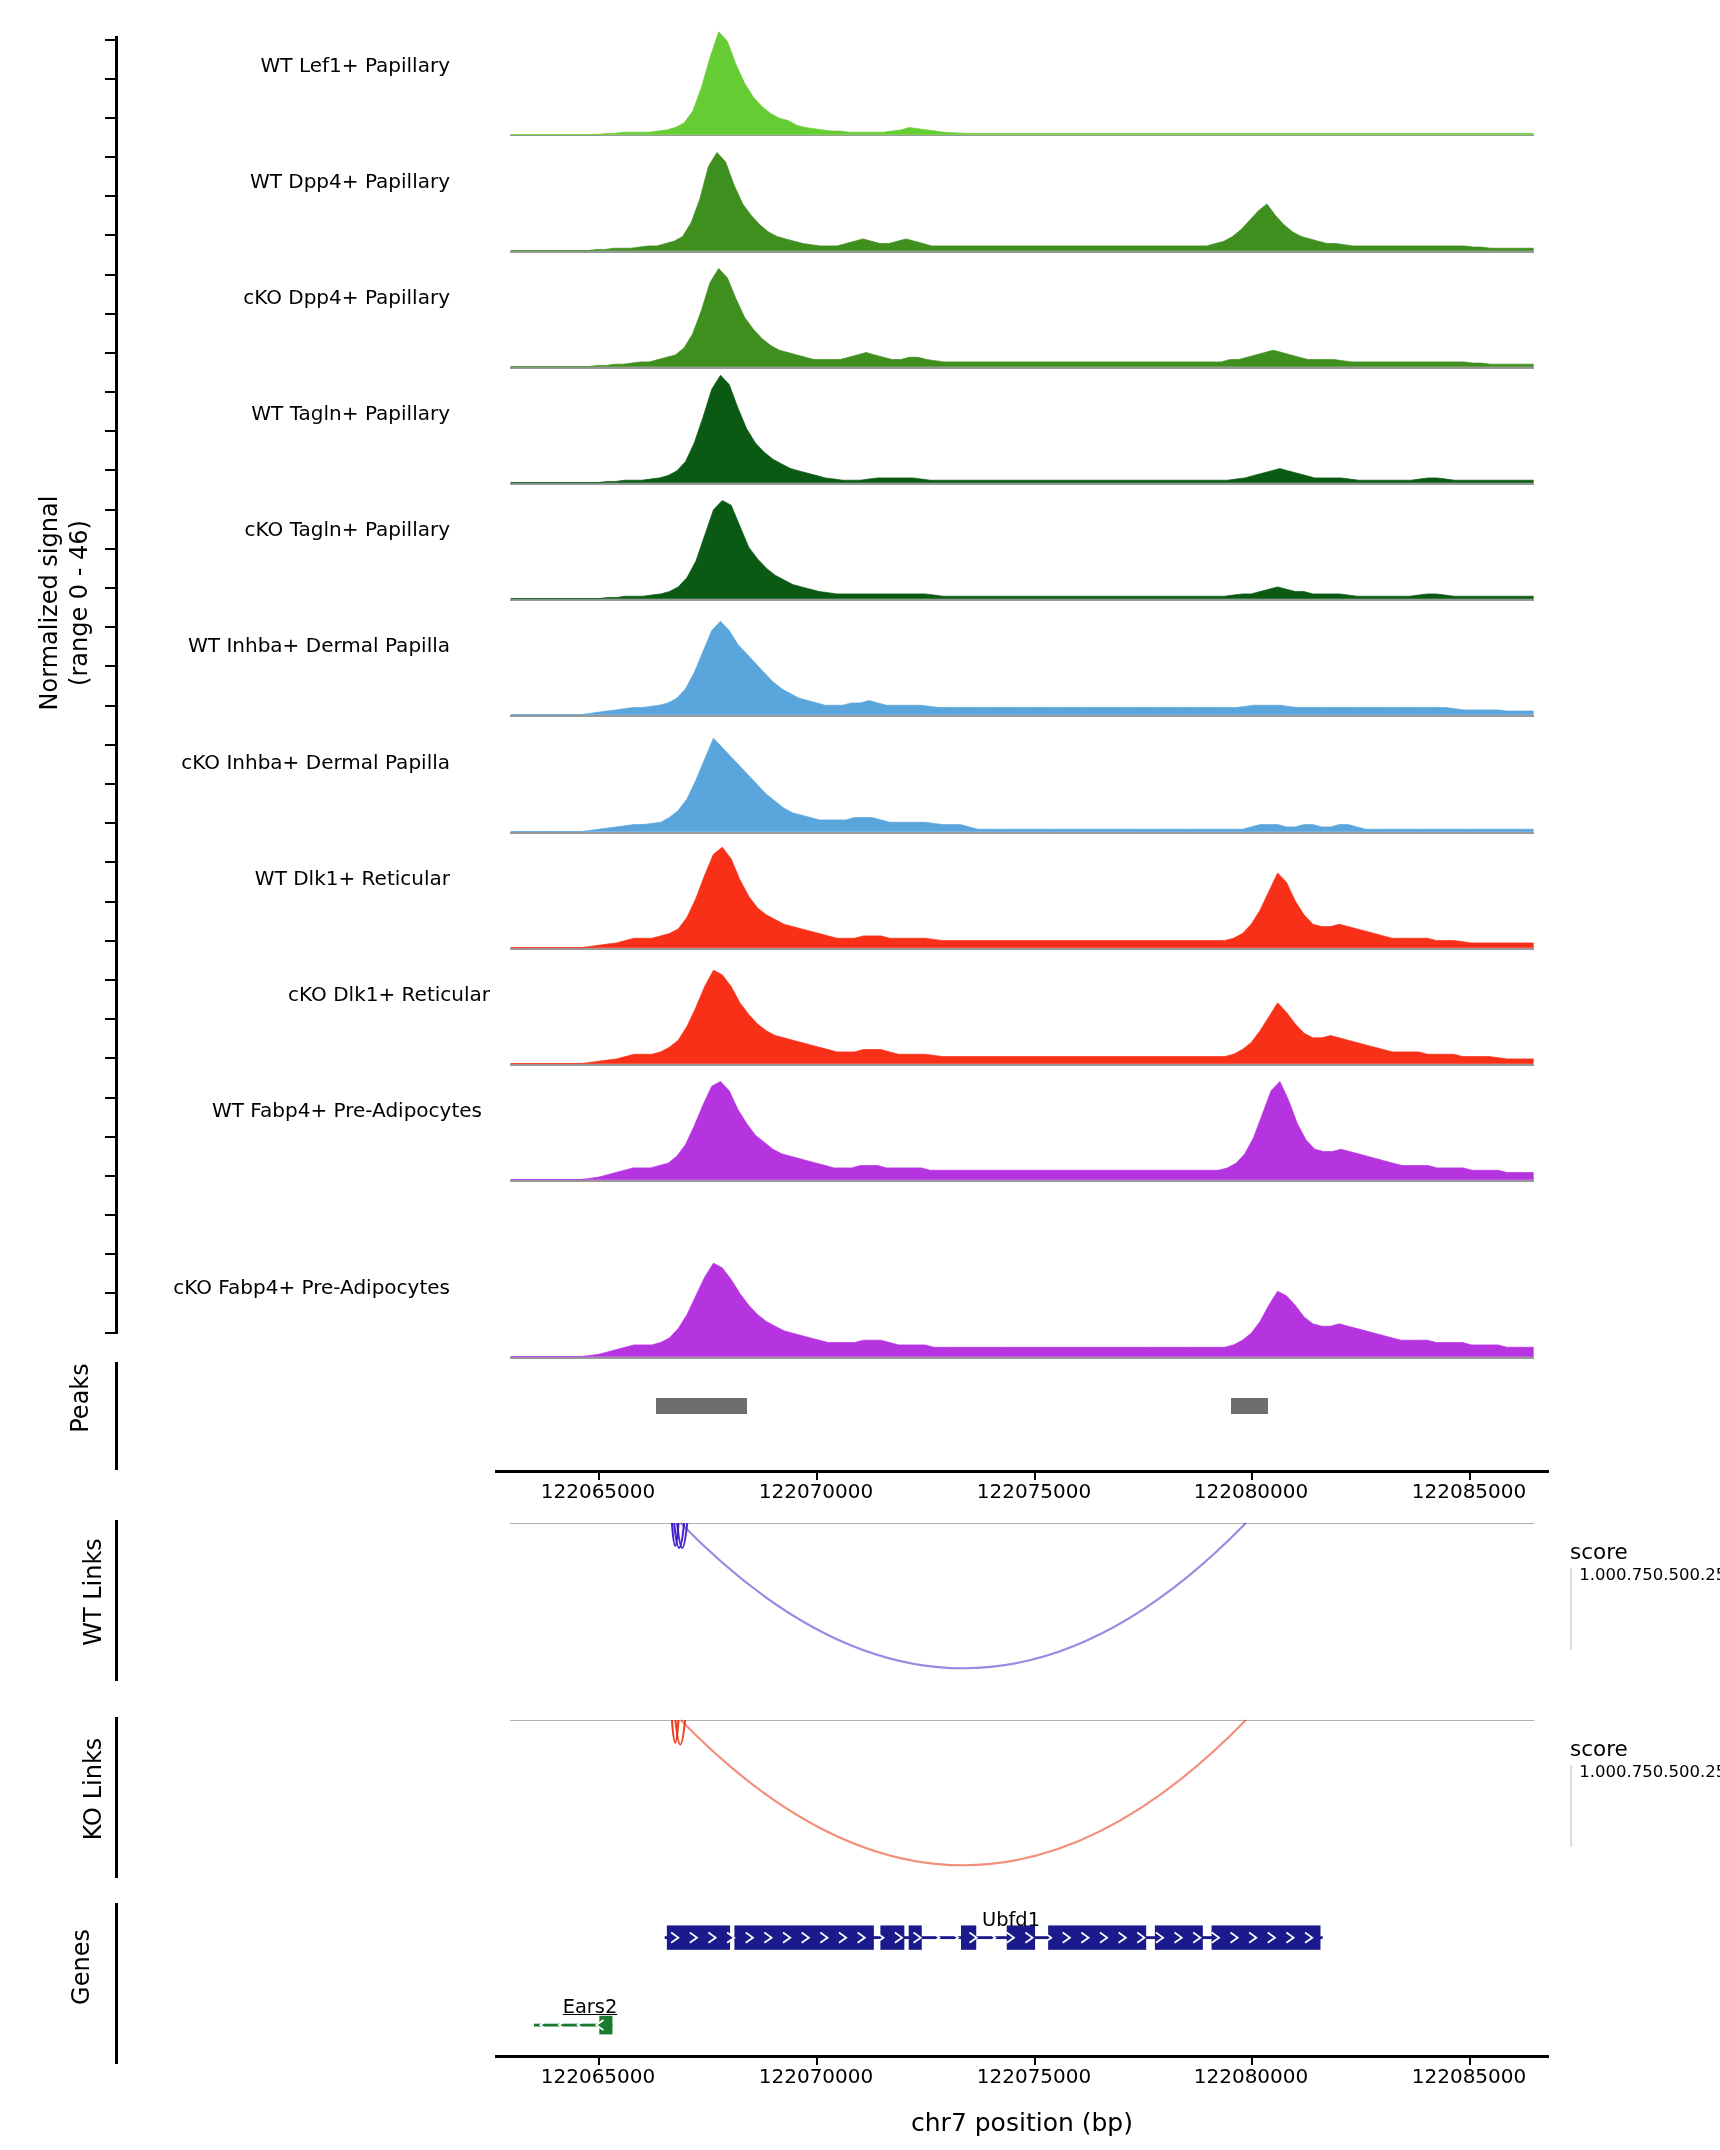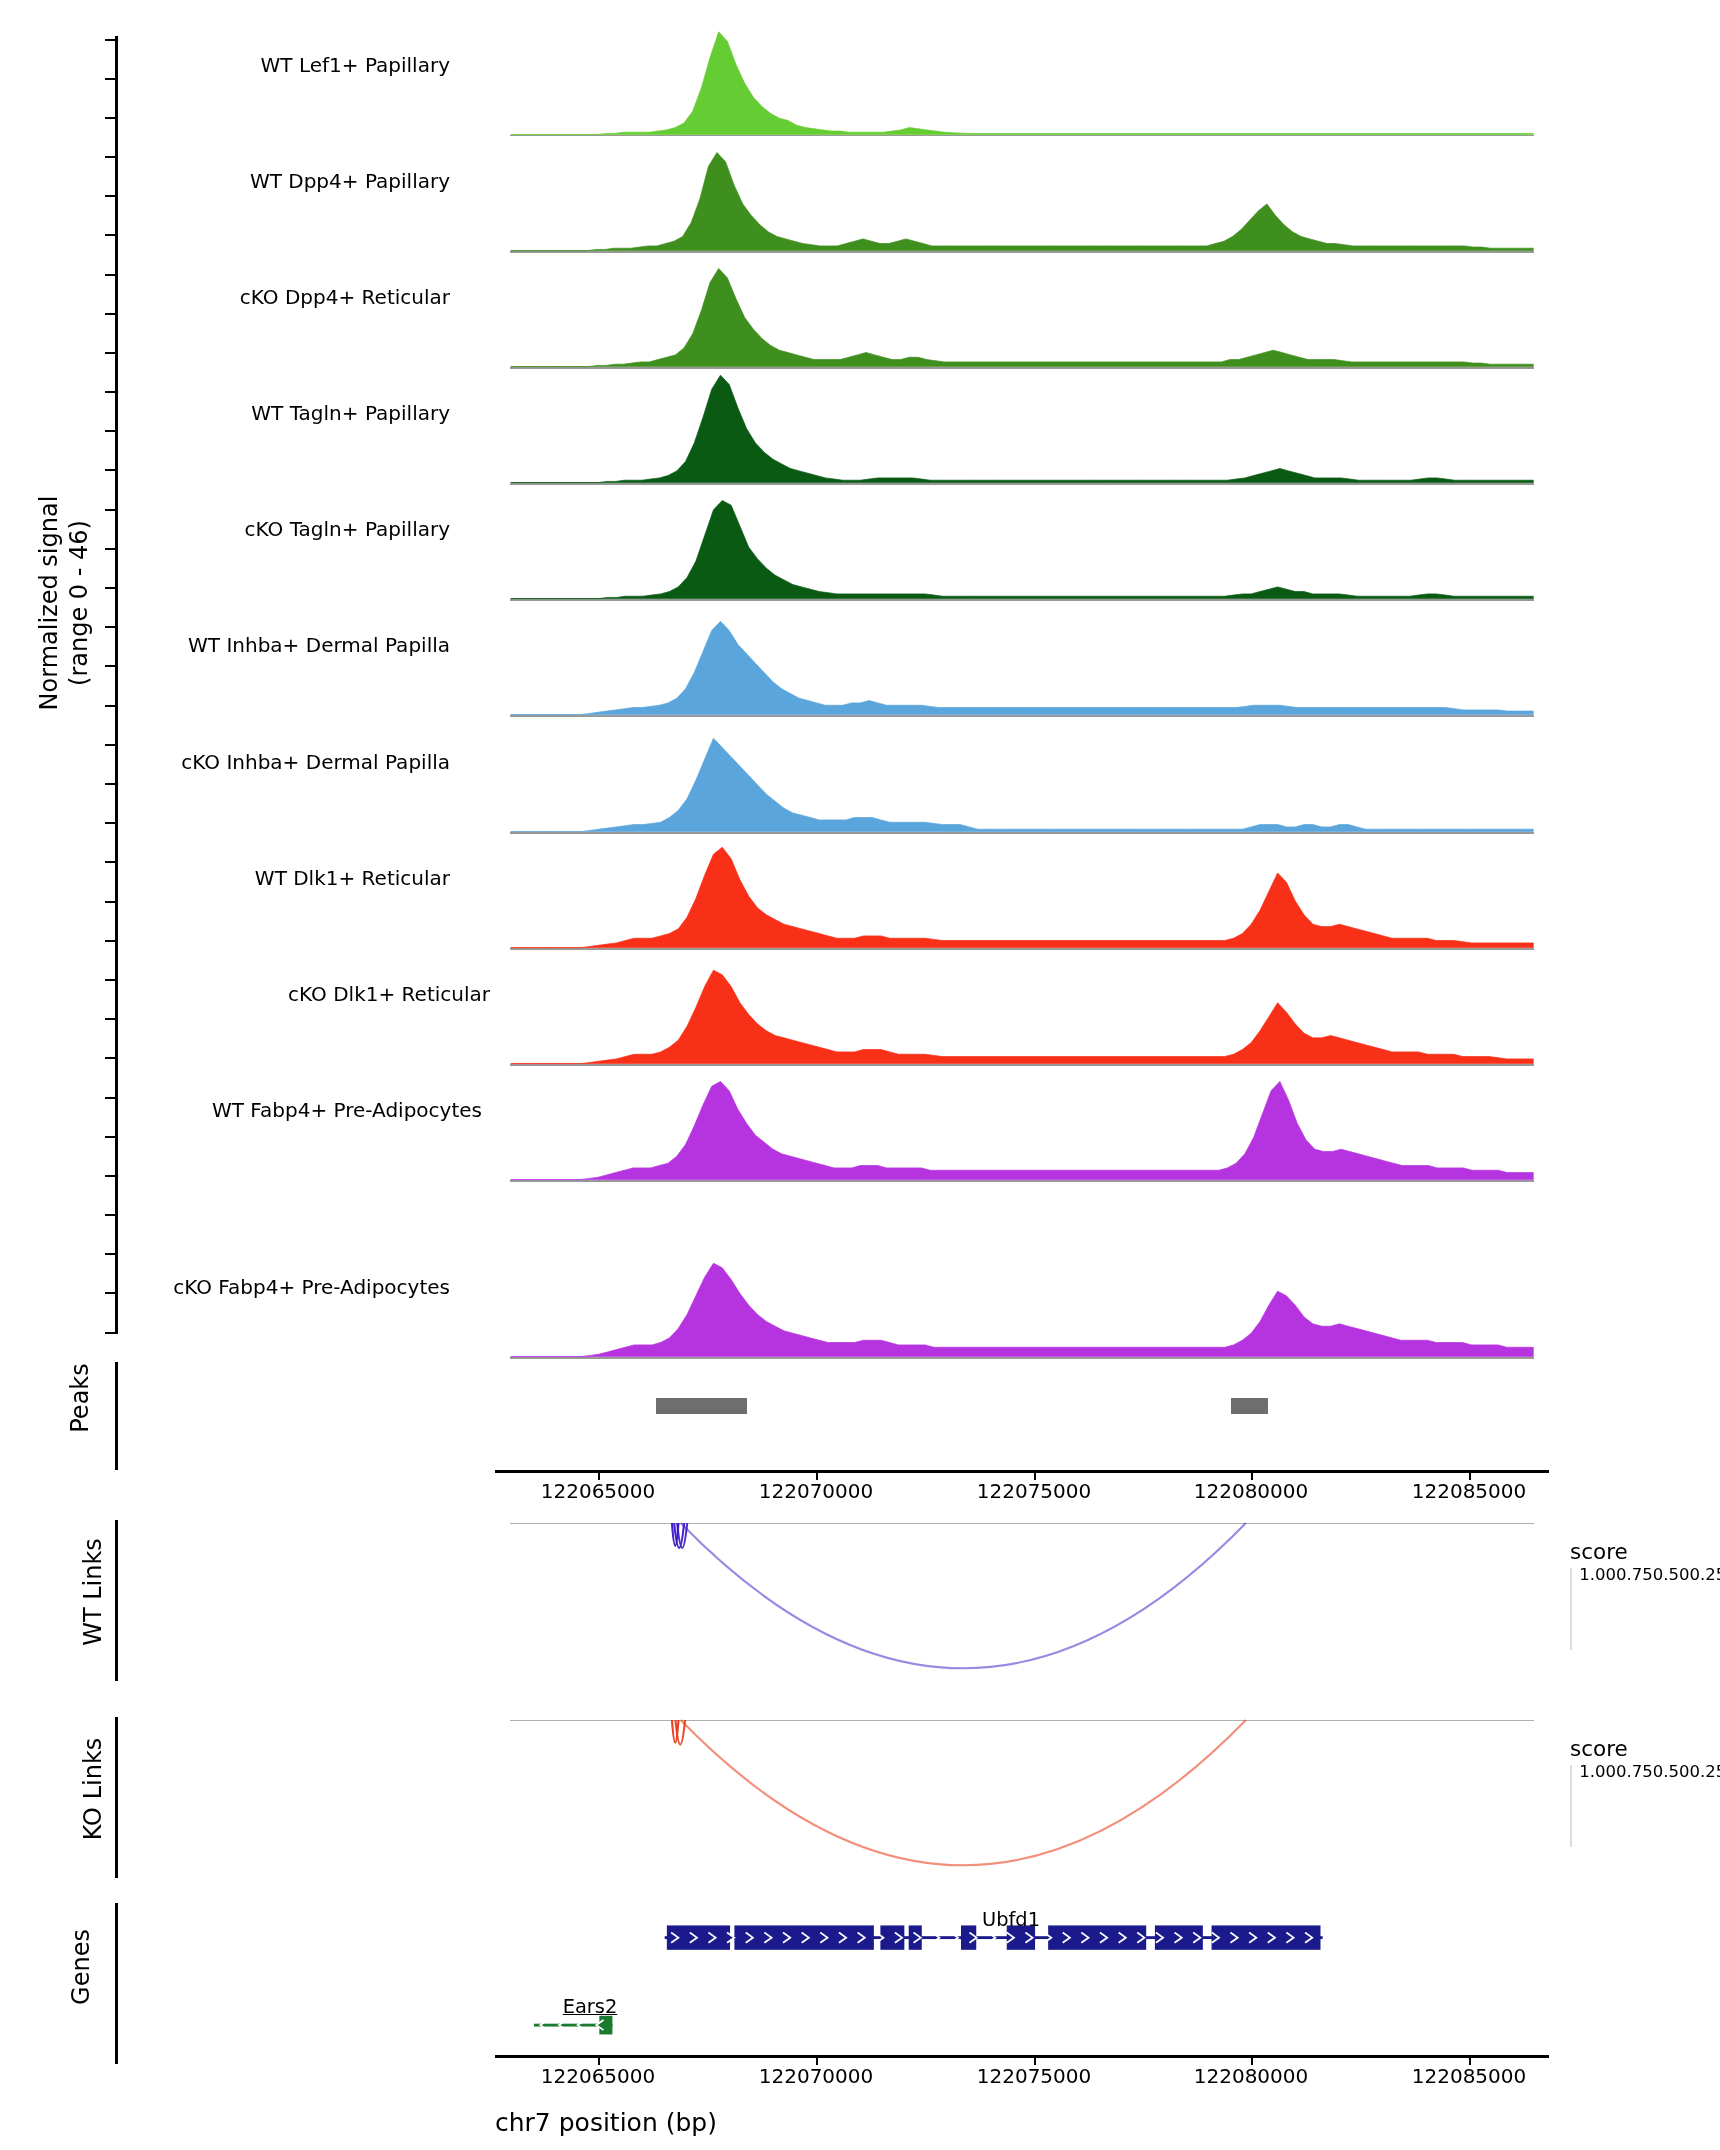--- a/index.html
+++ b/index.html
@@ -255,21 +255,21 @@
     font-size: 19.4px;
     transform: translateX(-50%);
     color: #000;
     white-space: nowrap;
   }
   #x-axis-title {
     position: absolute;
     left: 495px;
     top: 2108px;
     width: 1054px;
-    text-align: left;
+    text-align: center;
     font-size: 25px;
     color: #000;
   }
 </style>
 </head>
 <body>
 
 <div class="root">
 
   <div id="coverage-panel">
@@ -327,21 +327,21 @@
         <div class="track" style="top: 122px;">
           <div class="track-label">WT Dpp4+ Papillary</div>
           <div class="track-baseline"></div>
           <div class="track-plot">
             <svg width="1024" height="116" viewBox="0 0 1428 162">
               <path d="M 0 160 L 0.0 160.0 L 12.0 160.0 L 24.0 160.0 L 36.0 160.0 L 48.0 160.0 L 60.0 160.0 L 72.0 160.0 L 84.0 160.0 L 96.0 160.0 L 108.0 160.0 L 120.0 158.4 L 132.0 158.4 L 144.0 156.7 L 156.0 156.7 L 168.0 156.7 L 180.0 155.1 L 192.0 153.5 L 204.0 153.5 L 216.0 150.2 L 228.0 147.0 L 240.0 140.4 L 252.0 120.9 L 264.0 88.3 L 276.0 42.6 L 288.0 23.0 L 300.0 36.1 L 312.0 68.7 L 324.0 94.8 L 336.0 111.1 L 348.0 124.1 L 360.0 133.9 L 372.0 140.4 L 384.0 143.7 L 396.0 147.0 L 408.0 150.2 L 420.0 151.8 L 432.0 153.5 L 444.0 153.5 L 456.0 153.5 L 468.0 150.2 L 480.0 147.0 L 492.0 143.7 L 504.0 147.0 L 516.0 150.2 L 528.0 150.2 L 540.0 147.0 L 552.0 143.7 L 564.0 147.0 L 576.0 150.2 L 588.0 153.5 L 600.0 153.5 L 612.0 153.5 L 624.0 153.5 L 636.0 153.5 L 648.0 153.5 L 660.0 153.5 L 672.0 153.5 L 684.0 153.5 L 696.0 153.5 L 708.0 153.5 L 720.0 153.5 L 732.0 153.5 L 744.0 153.5 L 756.0 153.5 L 768.0 153.5 L 780.0 153.5 L 792.0 153.5 L 804.0 153.5 L 816.0 153.5 L 828.0 153.5 L 840.0 153.5 L 852.0 153.5 L 864.0 153.5 L 876.0 153.5 L 888.0 153.5 L 900.0 153.5 L 912.0 153.5 L 924.0 153.5 L 936.0 153.5 L 948.0 153.5 L 960.0 153.5 L 972.0 153.5 L 984.0 150.2 L 996.0 147.0 L 1008.0 140.4 L 1020.0 130.7 L 1032.0 117.6 L 1044.0 104.6 L 1056.0 94.8 L 1068.0 111.1 L 1080.0 124.1 L 1092.0 133.9 L 1104.0 140.4 L 1116.0 143.7 L 1128.0 147.0 L 1140.0 150.2 L 1152.0 150.2 L 1164.0 151.8 L 1176.0 153.5 L 1188.0 153.5 L 1200.0 153.5 L 1212.0 153.5 L 1224.0 153.5 L 1236.0 153.5 L 1248.0 153.5 L 1260.0 153.5 L 1272.0 153.5 L 1284.0 153.5 L 1296.0 153.5 L 1308.0 153.5 L 1320.0 153.5 L 1332.0 153.5 L 1344.0 155.1 L 1356.0 155.1 L 1368.0 156.7 L 1380.0 156.7 L 1392.0 156.7 L 1404.0 156.7 L 1416.0 156.7 L 1428.0 156.7 L 1428 160 Z" fill="#3f8f1f" stroke="#3f8f1f" stroke-width="1"></path>
             </svg>
           </div>
         </div>
         <div class="track" style="top: 238px;">
-          <div class="track-label">cKO Dpp4+ Reticular</div>
+          <div class="track-label">cKO Dpp4+ Papillary</div>
           <div class="track-baseline"></div>
           <div class="track-plot">
             <svg width="1024" height="116" viewBox="0 0 1428 162">
               <path d="M 0 160 L 0.0 160.0 L 12.1 160.0 L 24.2 160.0 L 36.3 160.0 L 48.4 160.0 L 60.5 160.0 L 72.6 160.0 L 84.7 160.0 L 96.8 160.0 L 108.9 160.0 L 121.0 158.4 L 133.1 158.4 L 145.2 156.7 L 157.3 156.7 L 169.4 155.1 L 181.5 153.5 L 193.6 153.5 L 205.7 150.2 L 217.8 147.0 L 229.9 143.7 L 242.0 133.9 L 254.1 114.3 L 266.2 81.7 L 278.3 42.6 L 290.4 23.0 L 302.5 36.1 L 314.6 65.4 L 326.7 91.5 L 338.8 107.8 L 350.9 120.9 L 363.1 130.7 L 375.2 137.2 L 387.3 140.4 L 399.4 143.7 L 411.5 147.0 L 423.6 150.2 L 435.7 150.2 L 447.8 150.2 L 459.9 150.2 L 472.0 147.0 L 484.1 143.7 L 496.2 140.4 L 508.3 143.7 L 520.4 147.0 L 532.5 150.2 L 544.6 150.2 L 556.7 147.0 L 568.8 147.0 L 580.9 150.2 L 593.0 151.8 L 605.1 153.5 L 617.2 153.5 L 629.3 153.5 L 641.4 153.5 L 653.5 153.5 L 665.6 153.5 L 677.7 153.5 L 689.8 153.5 L 701.9 153.5 L 714.0 153.5 L 726.1 153.5 L 738.2 153.5 L 750.3 153.5 L 762.4 153.5 L 774.5 153.5 L 786.6 153.5 L 798.7 153.5 L 810.8 153.5 L 822.9 153.5 L 835.0 153.5 L 847.1 153.5 L 859.2 153.5 L 871.3 153.5 L 883.4 153.5 L 895.5 153.5 L 907.6 153.5 L 919.7 153.5 L 931.8 153.5 L 943.9 153.5 L 956.0 153.5 L 968.1 153.5 L 980.2 153.5 L 992.3 153.5 L 1004.4 150.2 L 1016.5 150.2 L 1028.6 147.0 L 1040.7 143.7 L 1052.8 140.4 L 1064.9 137.2 L 1077.1 140.4 L 1089.2 143.7 L 1101.3 147.0 L 1113.4 150.2 L 1125.5 150.2 L 1137.6 150.2 L 1149.7 150.2 L 1161.8 151.8 L 1173.9 153.5 L 1186.0 153.5 L 1198.1 153.5 L 1210.2 153.5 L 1222.3 153.5 L 1234.4 153.5 L 1246.5 153.5 L 1258.6 153.5 L 1270.7 153.5 L 1282.8 153.5 L 1294.9 153.5 L 1307.0 153.5 L 1319.1 153.5 L 1331.2 153.5 L 1343.3 155.1 L 1355.4 155.1 L 1367.5 156.7 L 1379.6 156.7 L 1391.7 156.7 L 1403.8 156.7 L 1415.9 156.7 L 1428.0 156.7 L 1428 160 Z" fill="#3f8f1f" stroke="#3f8f1f" stroke-width="1"></path>
             </svg>
           </div>
         </div>
         <div class="track" style="top: 354px;">
           <div class="track-label">WT Tagln+ Papillary</div>
           <div class="track-baseline"></div>

